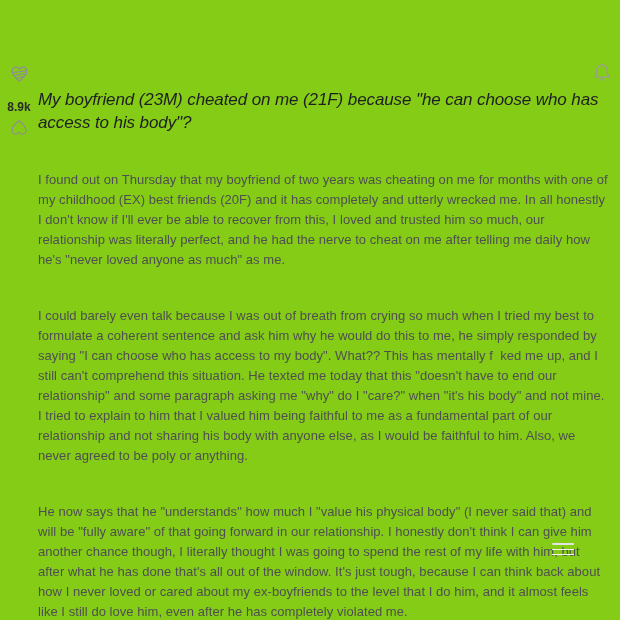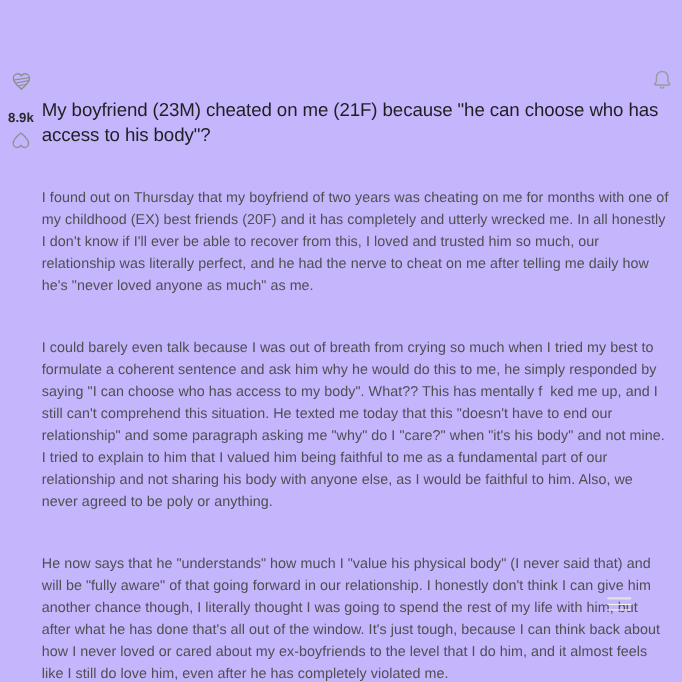--- a/index.html
+++ b/index.html
@@ -5,21 +5,21 @@
   * { margin: 0; padding: 0; box-sizing: border-box; }
   html, body {
     width: 620px; height: 620px;
     background: #ffffff;
     font-family: "Liberation Sans", "DejaVu Sans", sans-serif;
     overflow: hidden;
   }
   .page {
     position: relative;
     width: 620px; height: 620px;
-    background: #c4b5fd;
+    background: #84cc16;
   }
   .vote-rail {
     position: absolute;
     left: 4px; top: 62px;
     width: 30px;
     display: flex;
     flex-direction: column;
     align-items: center;
   }
   .vote-btn {
@@ -48,20 +48,21 @@
     left: 38px; top: 88px;
     width: 570px;
   }
   .post-title {
     font-size: 17px;
     font-weight: 500;
     line-height: 23px;
     color: #1f1f21;
     letter-spacing: -0.1px;
     margin-bottom: 15px;
+    font-style: italic;
   }
   .post-body p {
     font-size: 13px;
     line-height: 20px;
     color: #4f4f51;
     margin-bottom: 21px;
     white-space: pre-wrap;
     letter-spacing: 0.05px;
     margin-top: 36px;
   }

